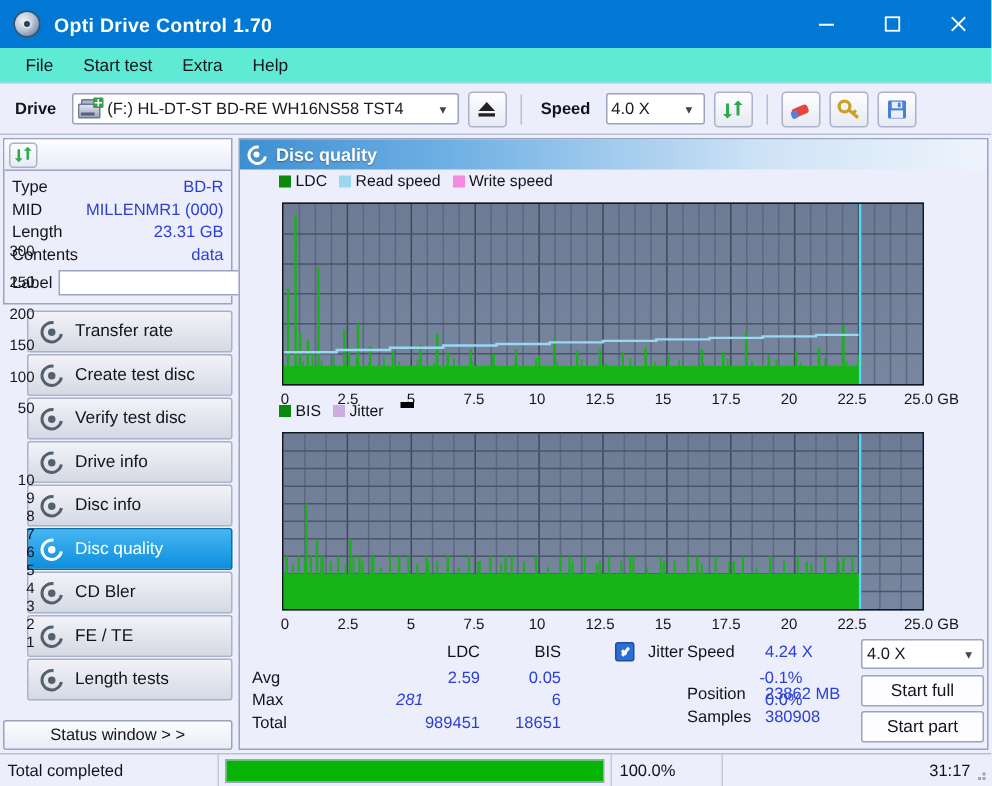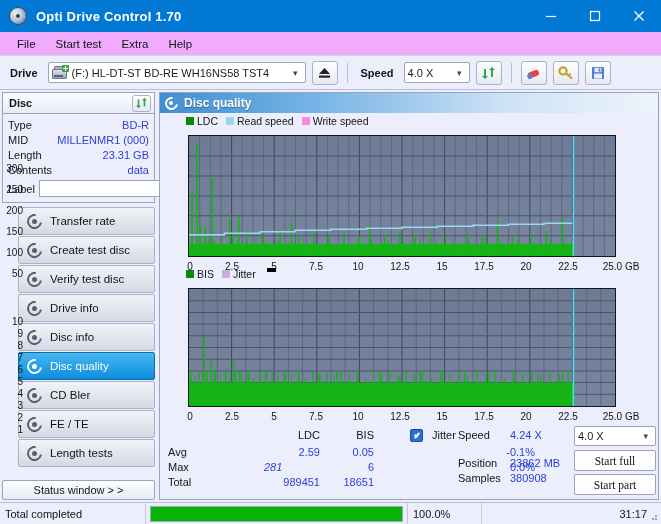--- a/index.html
+++ b/index.html
@@ -28,21 +28,21 @@
     position:absolute; left:7px; top:7px; width:6px; height:6px; border-radius:50%;
     background:#2a4258; border:1px solid #dfe9f3;
   }
   .title-text { color:#fff; font-size:13px; font-weight:600; letter-spacing:.2px; flex:1 1 auto;}
   .wbtns { display:flex; height:32px; }
   .wbtn { width:44px; height:32px; display:flex; align-items:center; justify-content:center; color:#fff; }
   .wbtn svg { display:block; }
 
   
   .menubar {
-    height:24px; background:#f0abfc; border-bottom:1px solid #cfd6e6;
+    height:24px; background:#5eead4; border-bottom:1px solid #cfd6e6;
     display:flex; align-items:center; padding-left:8px; gap:2px;
   }
   .menuitem { padding:3px 9px; font-size:11.5px; color:#13131a; }
 
   
   .toolbar {
     height:34px; background:#eceefb; display:flex; align-items:center;
     padding:0 6px; gap:6px; border-bottom:1px solid #b9c0d6;
   }
   .tb-label { font-size:11px; font-weight:bold; color:#13131a; padding:0 4px; }
@@ -141,21 +141,21 @@
 
   
   .stats { position:absolute; font-size:11px; color:#13131a; }
   .stats .hdr { color:#13131a; }
   .statval { color:#2a3fd4; }
   .chk { width:13px; height:13px; background:#2a6fd4; border:1px solid #1d4f9b; border-radius:2px; position:relative; display:inline-block; vertical-align:middle;}
   .chk:after{ content:""; position:absolute; left:3px; top:5px; width:4px; height:2px; background:#fff; transform:rotate(45deg);}
   .chk:before{ content:""; position:absolute; left:5px; top:2px; width:2px; height:7px; background:#fff; transform:rotate(40deg);}
   .gobtn {
     background:#fdfdff; border:1px solid #9aa4bd; border-radius:2px;
-    font-size:11.5px; color:#13131a; display:flex; align-items:center; justify-content:center;font-family:Liberation Serif, serif;
+    font-size:11.5px; color:#13131a; display:flex; align-items:center; justify-content:center;
   }
 
   
   .statusbar {
     position:absolute; left:0; right:0; bottom:0; height:22px;
     background:#eceefb; border-top:1px solid #b9c0d6; display:flex; align-items:center;
     font-size:11px; color:#13131a;
   }
   .sb-cell { height:22px; display:flex; align-items:center; padding:0 5px; border-right:1px solid #c3cadd;}
   .sb-msg { width:146px; }
@@ -257,21 +257,20 @@
       </svg>
     </div>
   </div>
 
   <div class="body-area">
 
     <div class="left">
 
       <div class="panel-card">
         <div class="panel-head">
-          <span class="ttl">Disc</span>
           <span class="mini-btn">
             <svg width="13" height="12" viewBox="0 0 15 14">
               <path d="M3 3 L3 10 L1 10 L4 13 L7 10 L5 10 L5 3 Z" fill="#2eaa4c"></path>
               <path d="M12 11 L12 4 L14 4 L11 1 L8 4 L10 4 L10 11 Z" fill="#2eaa4c"></path>
             </svg>
           </span>
         </div>
         <div class="disc-rows">
           <div class="drow">
             <span class="k">Type</span>

